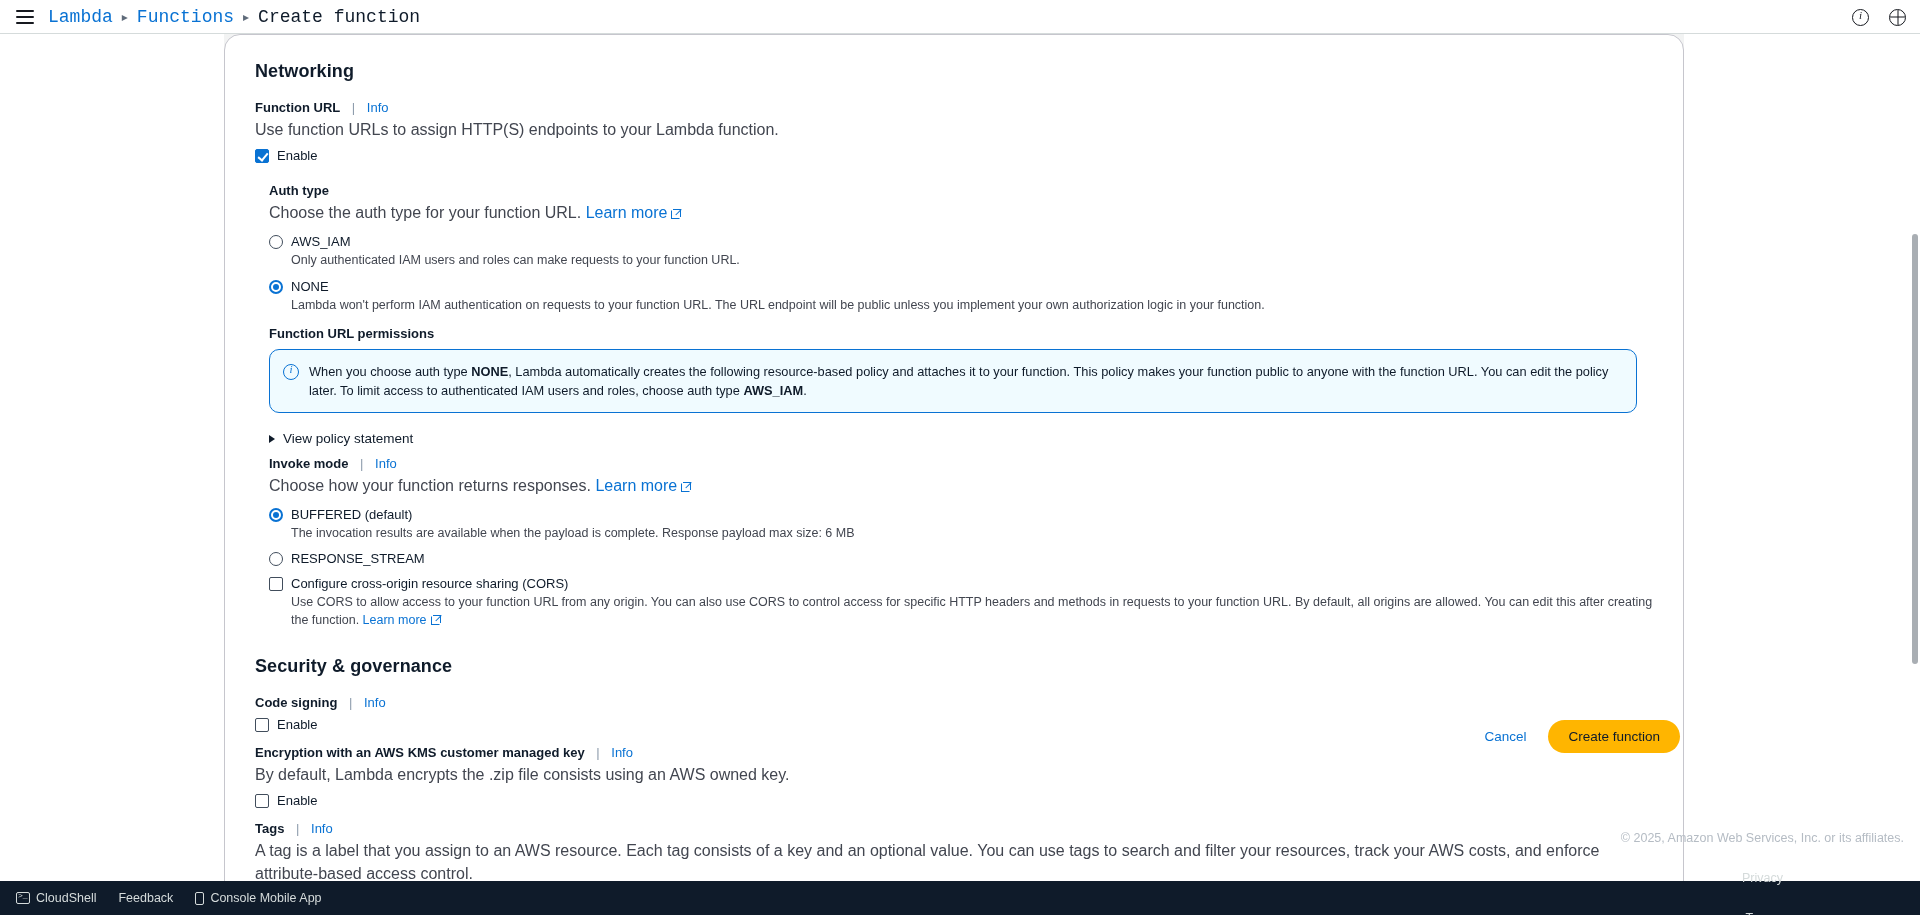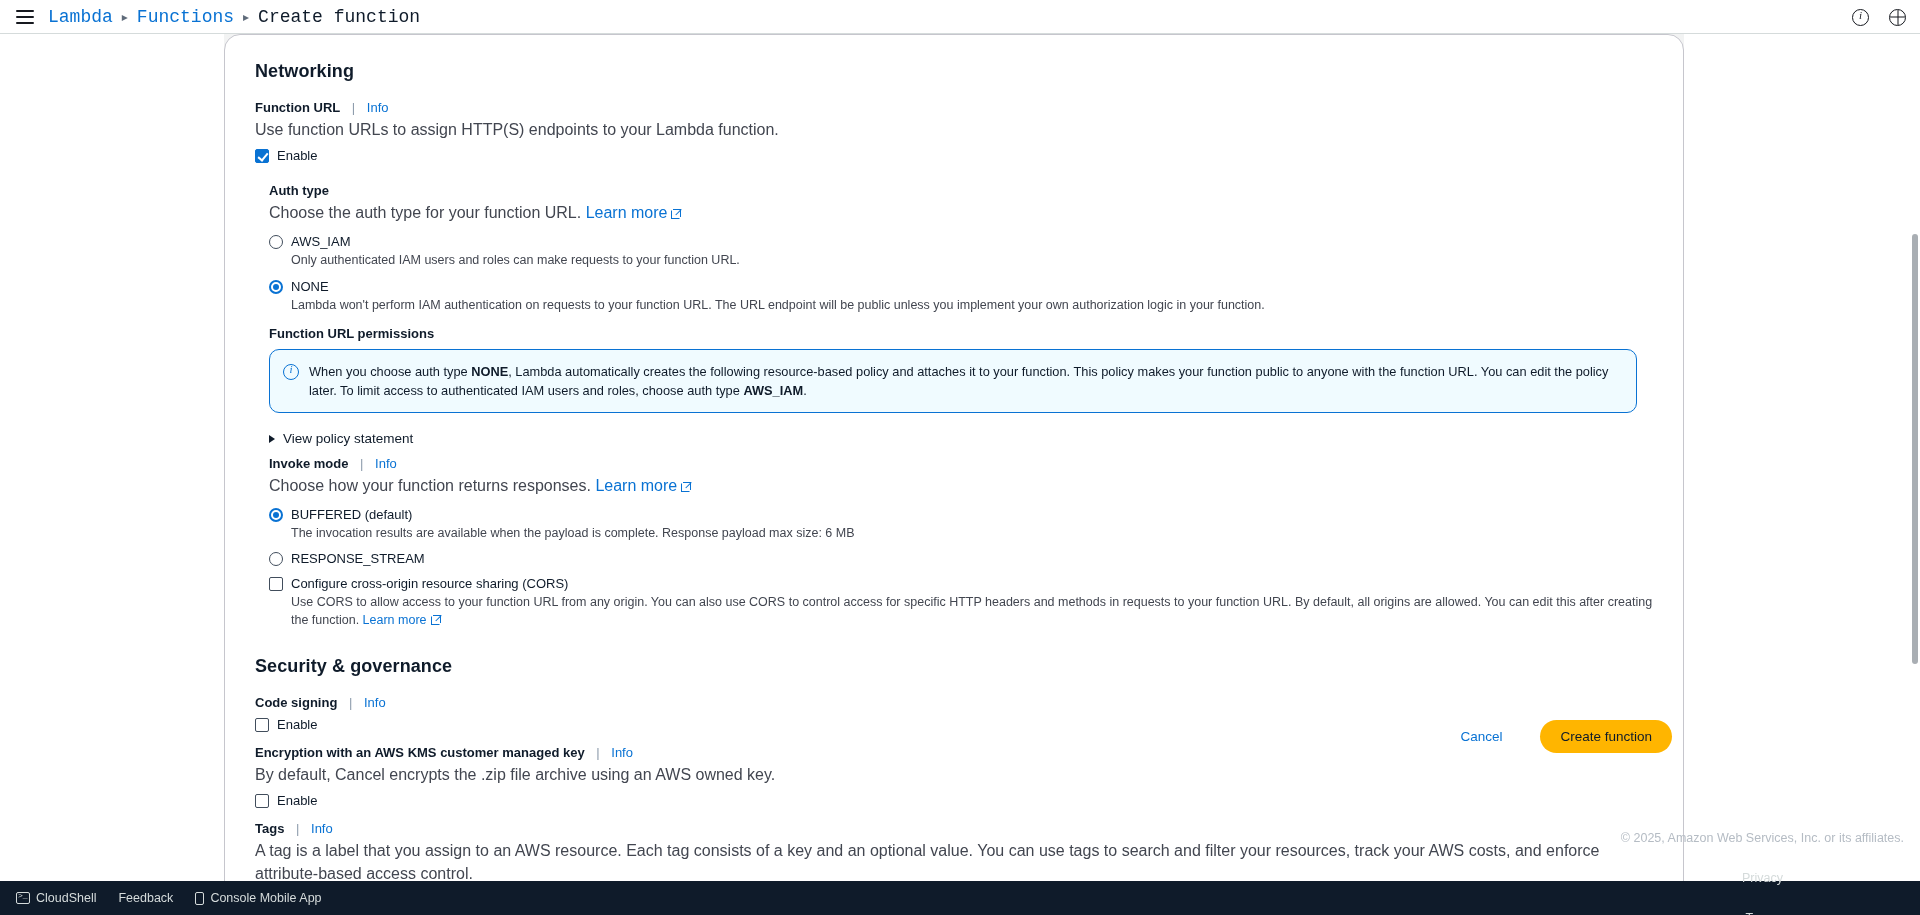--- a/index.html
+++ b/index.html
@@ -271,25 +271,25 @@
     border-left: 6px solid #0f1b2a;
     border-top: 4.5px solid transparent;
     border-bottom: 4.5px solid transparent;
     margin-right: 8px;
   }
   .expander-label { font-size: 13.5px; font-weight: normal; }
 
   
   .actions {
     position: absolute;
-    right: 12px;
+    right: 4px;
     top: 686px;
     display: flex;
     align-items: center;
-    gap: 32px;
+    gap: 16px;
   }
   .btn-link {
     color: #0972d3;
     font-size: 13.5px;
     cursor: pointer;
     background: none; border: none;
     font-family: inherit;
   }
   .btn-primary {
     background: #ffb500;
@@ -479,21 +479,21 @@
           <div class="row" style="margin-top:7px;">
             <span class="cb"></span>
             <span class="opt-label">Enable</span>
           </div>
         </div>
 
         <div style="margin-top:13px;">
           <span class="field-label">Encryption with an AWS KMS customer managed key</span>
           <span class="divider-pipe">|</span>
           <a class="info-link">Info</a>
-          <p class="desc">By default, Cancel encrypts the .zip file archive using an AWS owned key.</p>
+          <p class="desc">By default, Lambda encrypts the .zip file consists using an AWS owned key.</p>
           <div class="row" style="margin-top:7px;">
             <span class="cb"></span>
             <span class="opt-label">Enable</span>
           </div>
         </div>
 
         <div style="margin-top:13px;">
           <span class="field-label">Tags</span>
           <span class="divider-pipe">|</span>
           <a class="info-link">Info</a>

